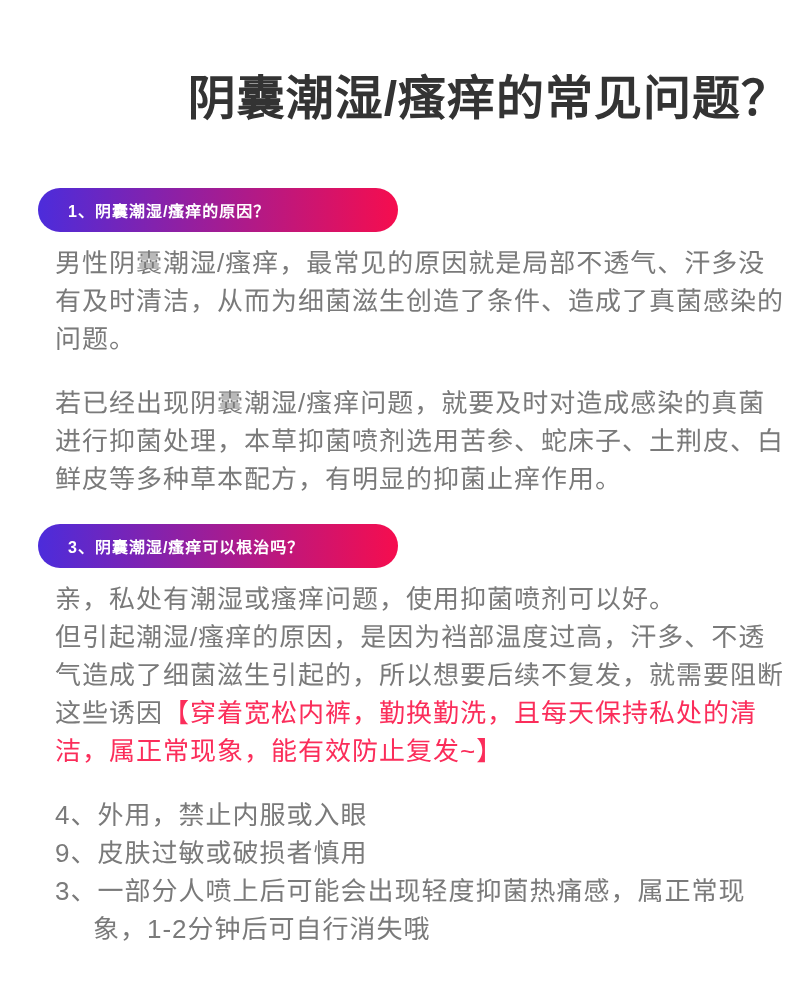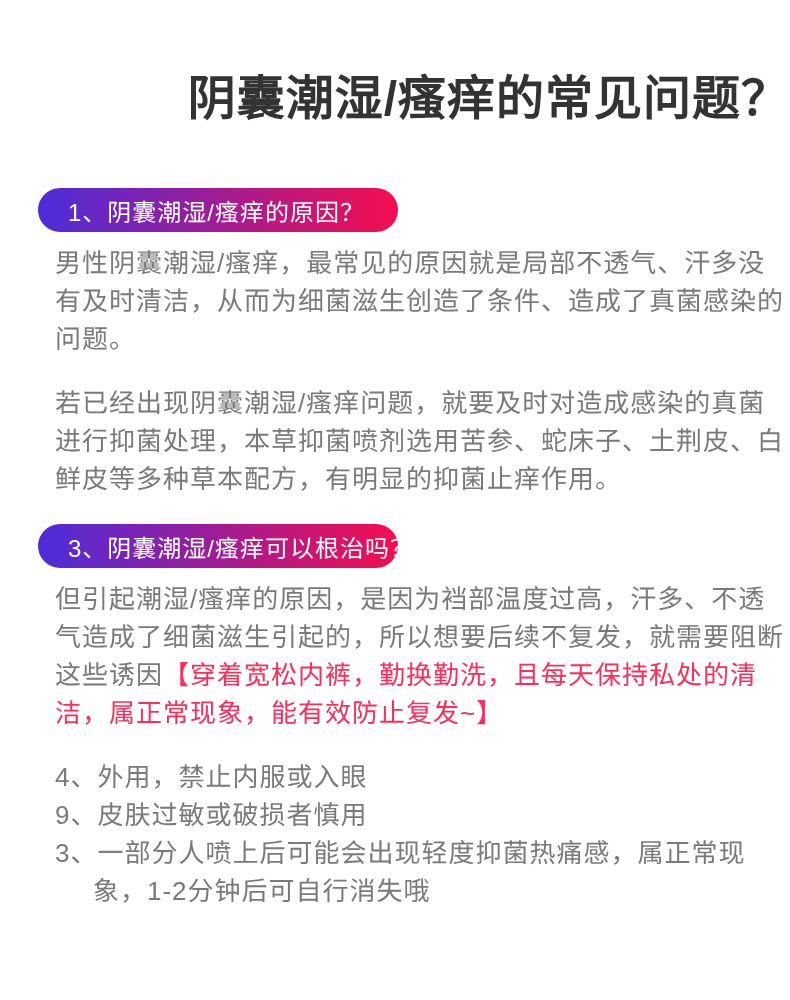--- a/index.html
+++ b/index.html
@@ -34,22 +34,22 @@
     align-items: center;
     box-sizing: border-box;
     width: 360px;
     height: 44px;
     margin-left: 38px;
     margin-bottom: 12px;
     padding-left: 30px;
     border-radius: 24px;
     background: linear-gradient(90deg, var(--gradient_start, #4c2cdb) 0%, var(--gradient_end, #f60d4e) 100%);
     color: var(--pill_text, #ffffff);
-    font-size: 24px;
-    font-weight: normal;
+    font-size: 16px;
+    font-weight: bold;
     letter-spacing: 1px;
     white-space: nowrap;
   }
   .answer {
     box-sizing: border-box;
     width: 735px;
     margin: 8px 25px 0 55px;
     color: var(--body_text, #7a7a7a);
     font-size: 26px;
     line-height: 38px;
@@ -82,20 +82,21 @@
 
   <section class="faq-section">
     <div class="answer">
       <p>若已经出现阴囊潮湿/瘙痒问题，就要及时对造成感染的真菌进行抑菌处理，本草抑菌喷剂选用苦参、蛇床子、土荆皮、白鲜皮等多种草本配方，有明显的抑菌止痒作用。</p>
     </div>
   </section>
 
   <section class="faq-section">
     <div class="pill">3、阴囊潮湿/瘙痒可以根治吗？</div>
     <div class="answer">
+      <p>亲，私处有潮湿或瘙痒问题，使用抑菌喷剂可以好。</p>
       <p><span>但引起潮湿/瘙痒的原因，是因为裆部温度过高，汗多、不透气造成了细菌滋生引起的，所以想要后续不复发，就需要阻断这些诱因</span><span class="highlight">【穿着宽松内裤，勤换勤洗，且每天保持私处的清洁，属正常现象，能有效防止复发~】</span></p>
     </div>
   </section>
 
   <section class="faq-section">
     <div class="answer">
       <p class="hang">4、外用，禁止内服或入眼</p>
       <p class="hang">9、皮肤过敏或破损者慎用</p>
       <p class="hang">3、一部分人喷上后可能会出现轻度抑菌热痛感，属正常现象，1-2分钟后可自行消失哦</p>
     </div>

